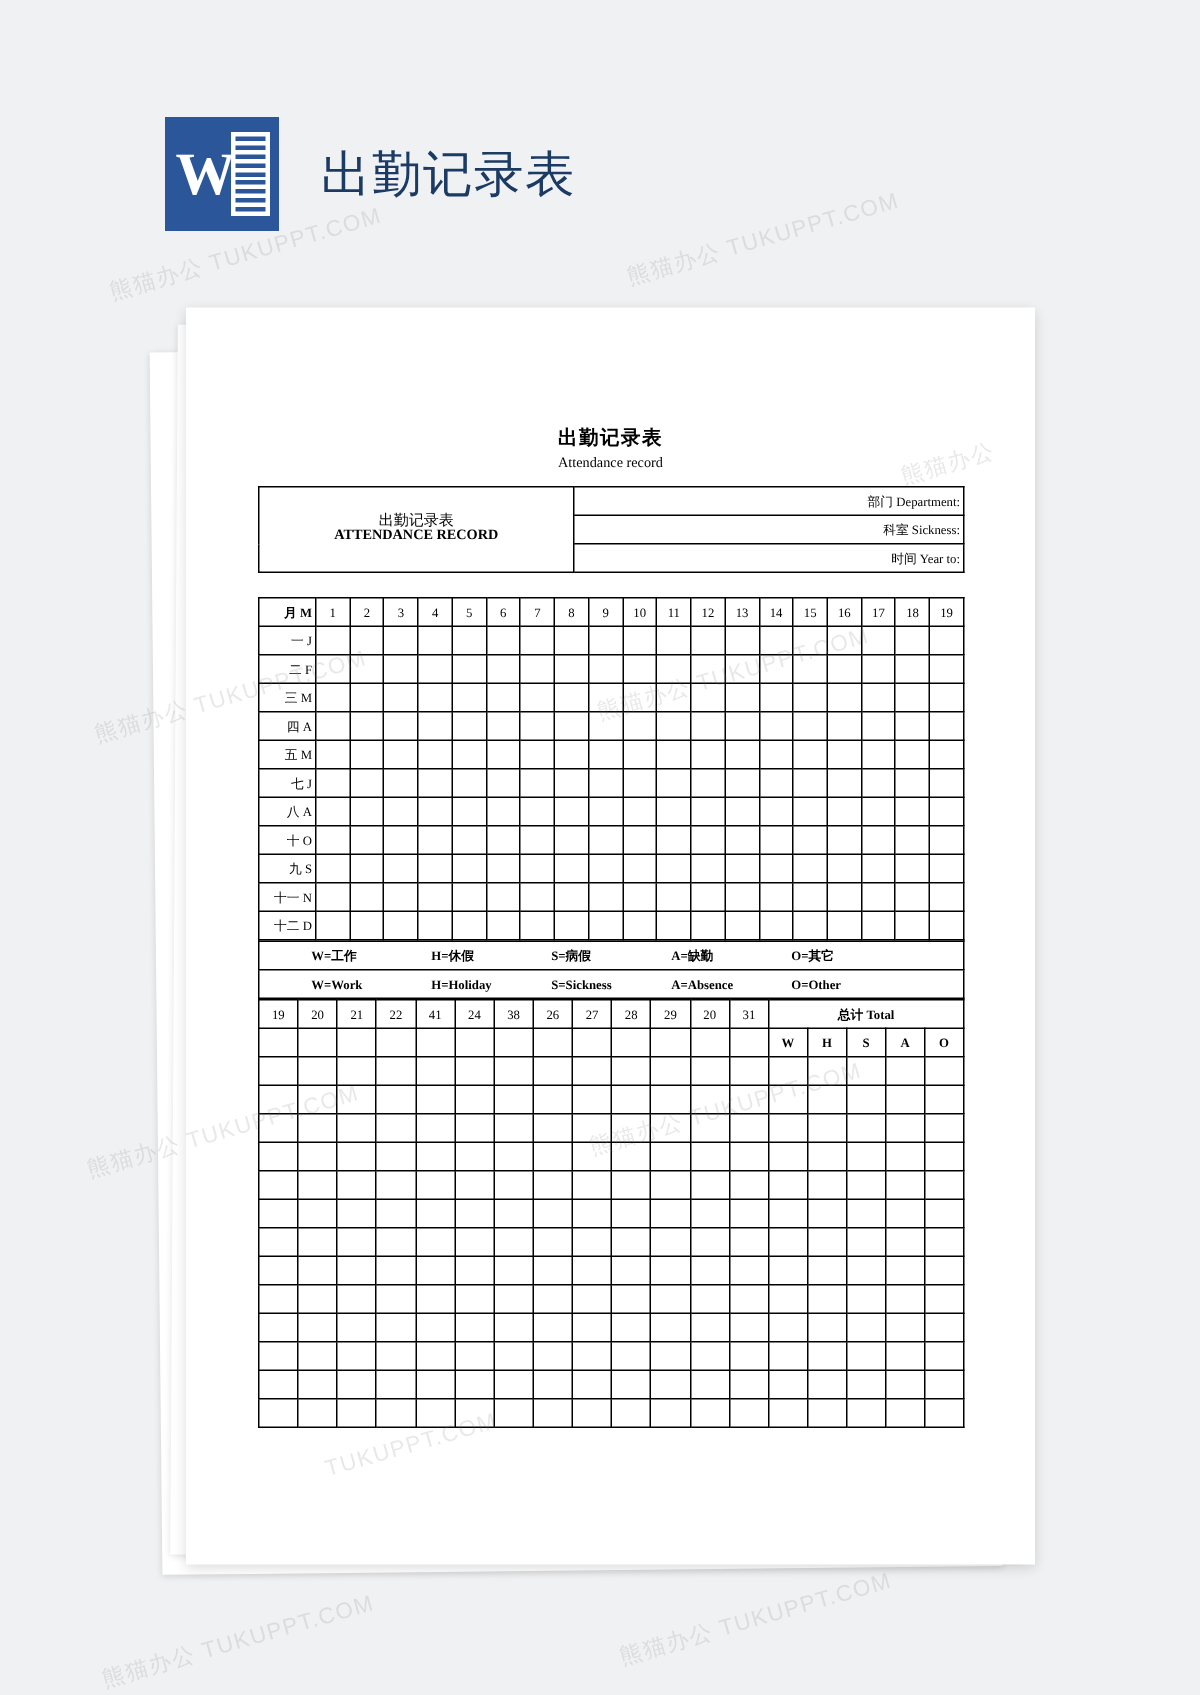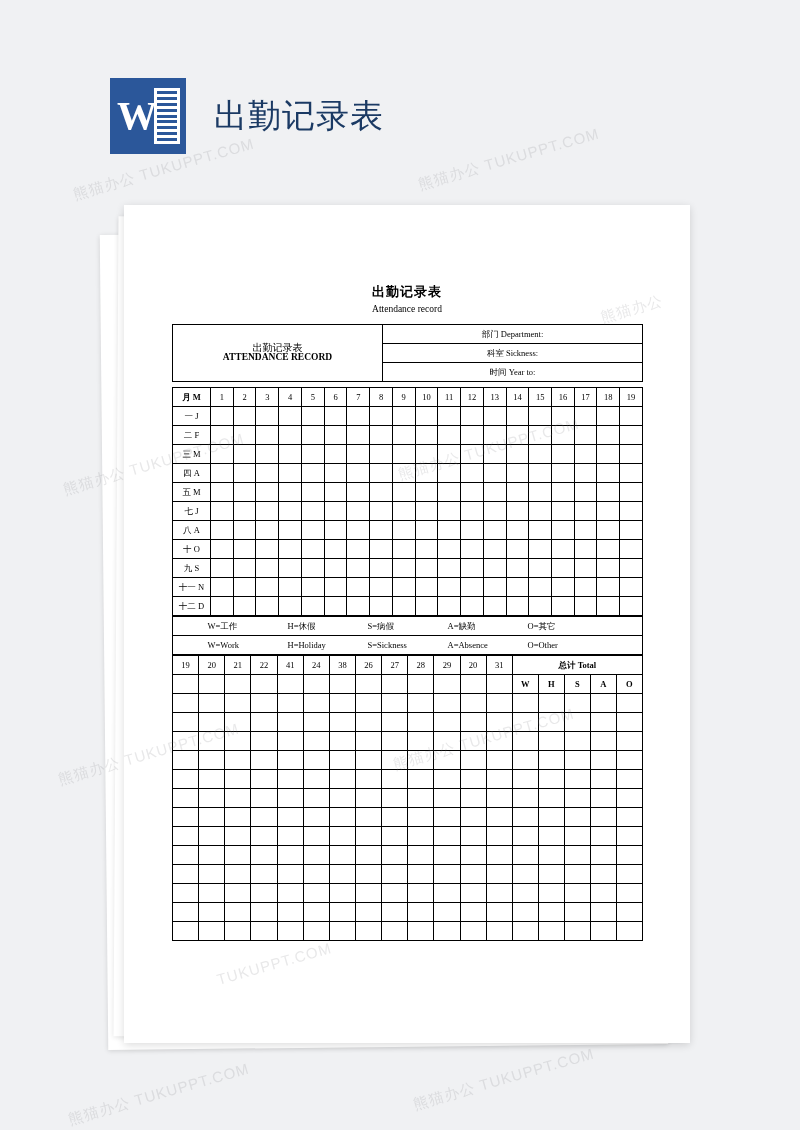--- a/index.html
+++ b/index.html
@@ -129,25 +129,25 @@
     border: 1px solid #000;
     height: 18px;
     font-size: 8.5px;
     padding: 0 2px;
     line-height: 1.05;
     vertical-align: middle;
     overflow: hidden;
     white-space: nowrap;
   }
   .c-center { text-align: center; }
-  .c-left { text-align: center; }
+  .c-left { text-align: right; }
   .hdr-box { font-size: 9px; }
   .hdr-title-cn { font-size: 10px; text-align: center; }
   .hdr-title-en { font-size: 9.5px; text-align: center; font-weight: bold; }
-  .legend td { font-size: 8.5px; }
+  .legend td { font-size: 8.5px; font-weight: bold; }
   .bold { font-weight: bold; }
 
   
   .wm {
     position: absolute;
     font-family: "Liberation Sans", sans-serif;
     color: rgba(120,120,125,0.17);
     font-size: 15px;
     white-space: nowrap;
     transform: rotate(-16deg);
@@ -204,21 +204,21 @@
           </tr>
           <tr>
             <td class="c-left hdr-box">科室 Sickness:</td>
           </tr>
           <tr>
             <td class="c-left hdr-box">时间 Year to:</td>
           </tr>
         </tbody>
       </table>
 
-      <table class="grid" style="margin-top:5px">
+      <table class="grid" style="margin-top:16px">
         <colgroup id="cols-top">
             <col style="width:38px">
             <col style="width:22.736842105263158px">
             <col style="width:22.736842105263158px">
             <col style="width:22.736842105263158px">
             <col style="width:22.736842105263158px">
             <col style="width:22.736842105263158px">
             <col style="width:22.736842105263158px">
             <col style="width:22.736842105263158px">
             <col style="width:22.736842105263158px">

